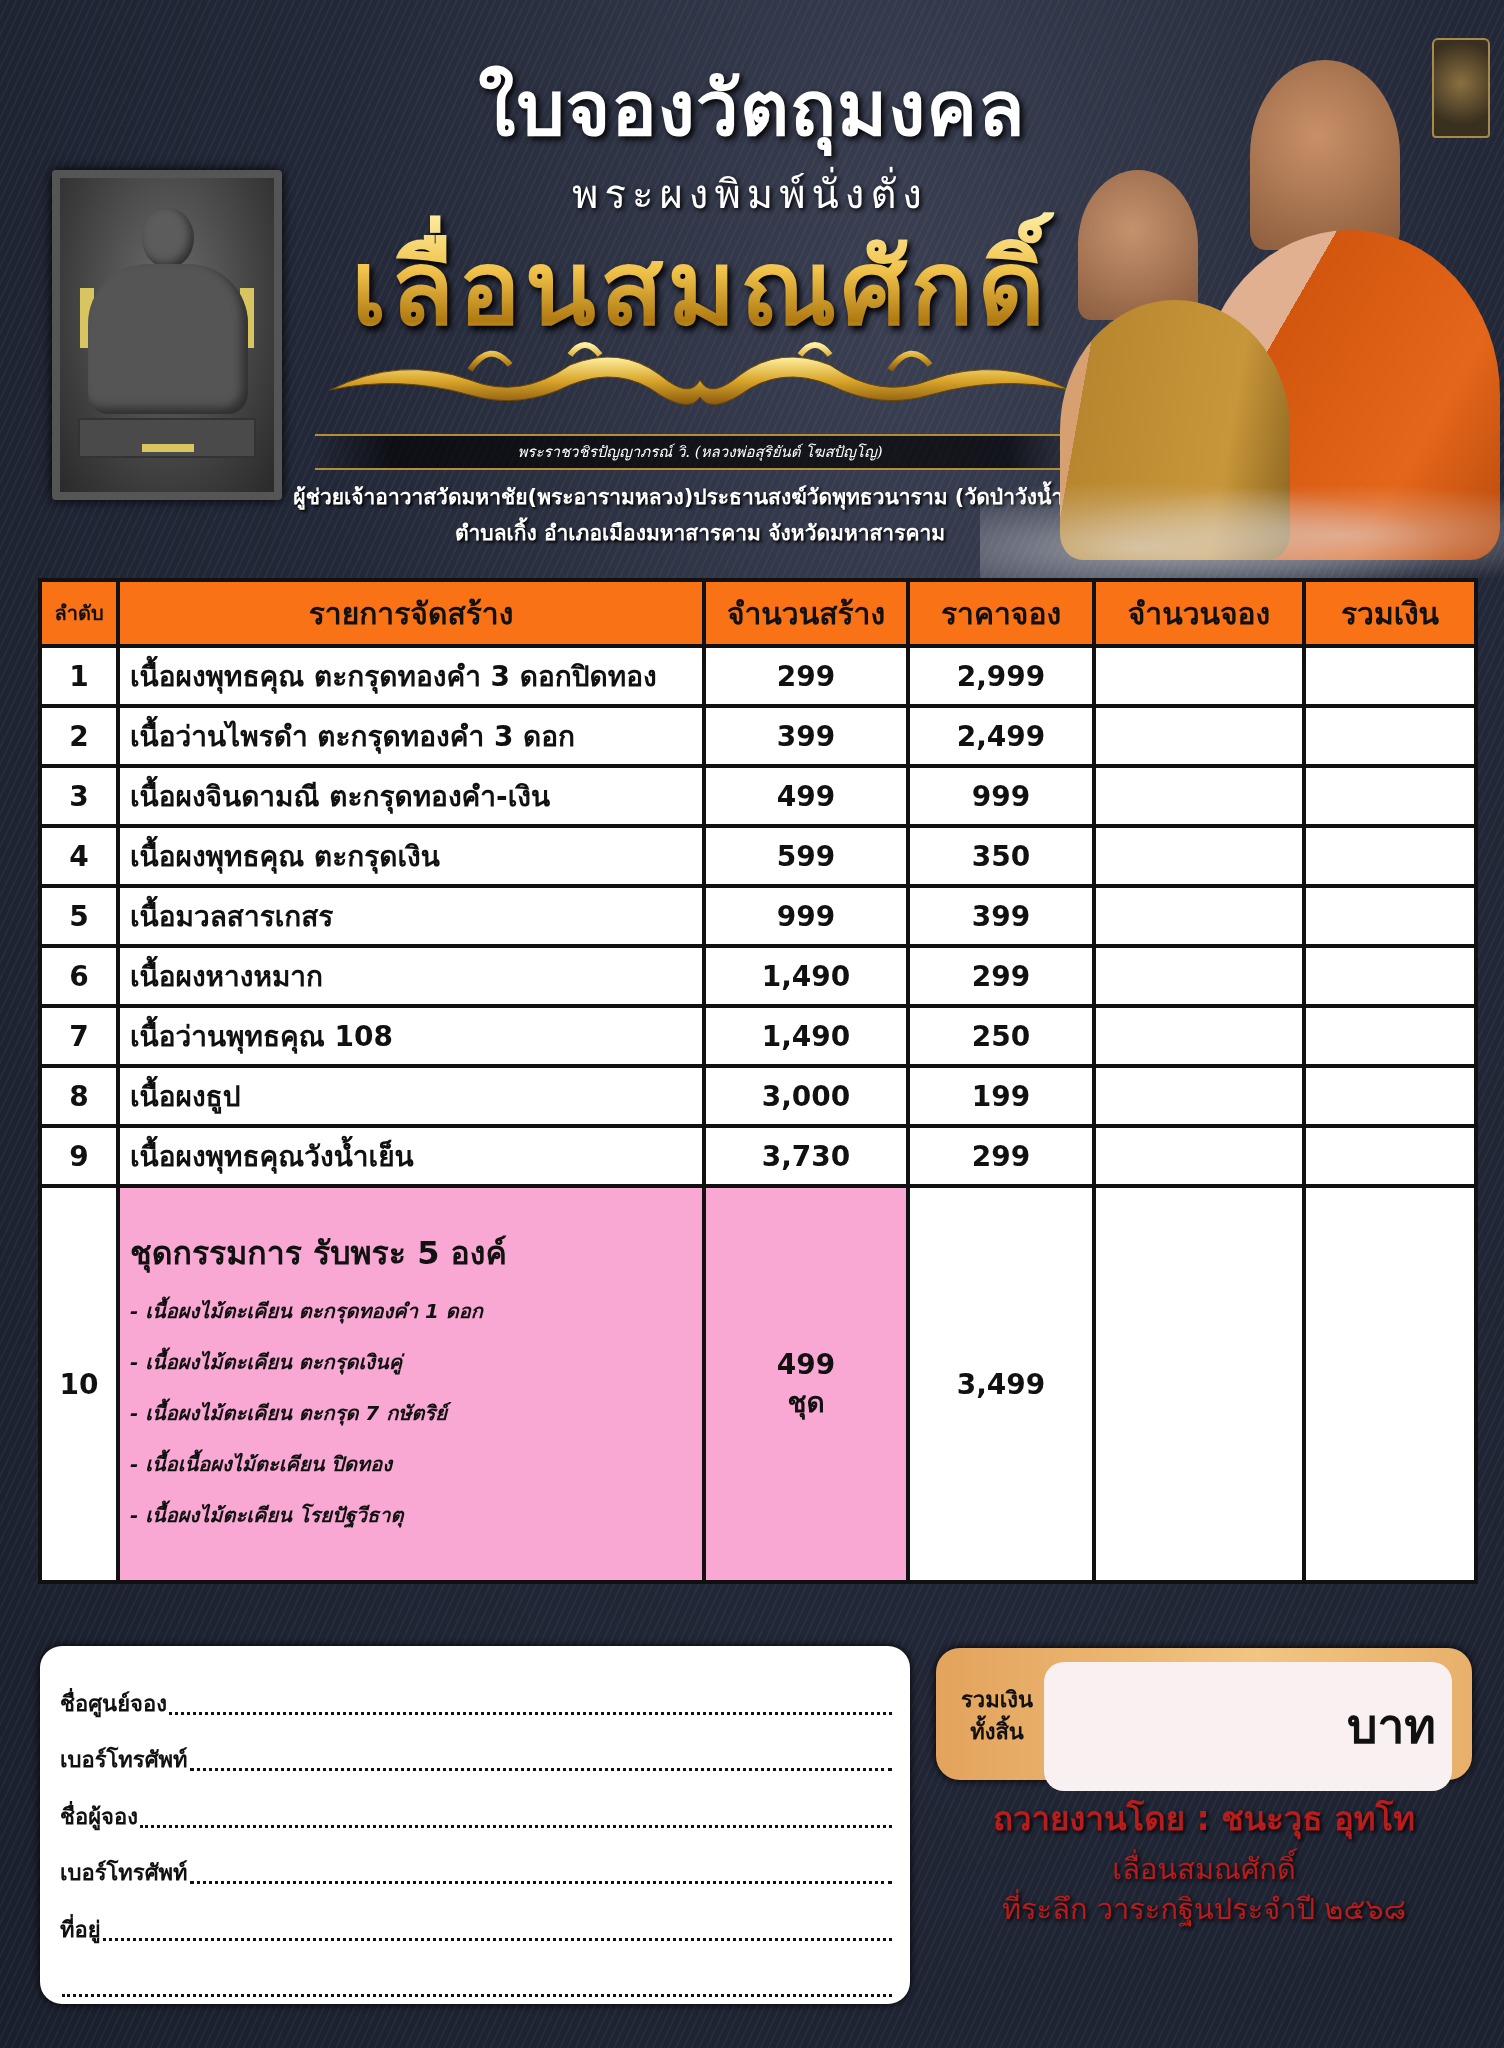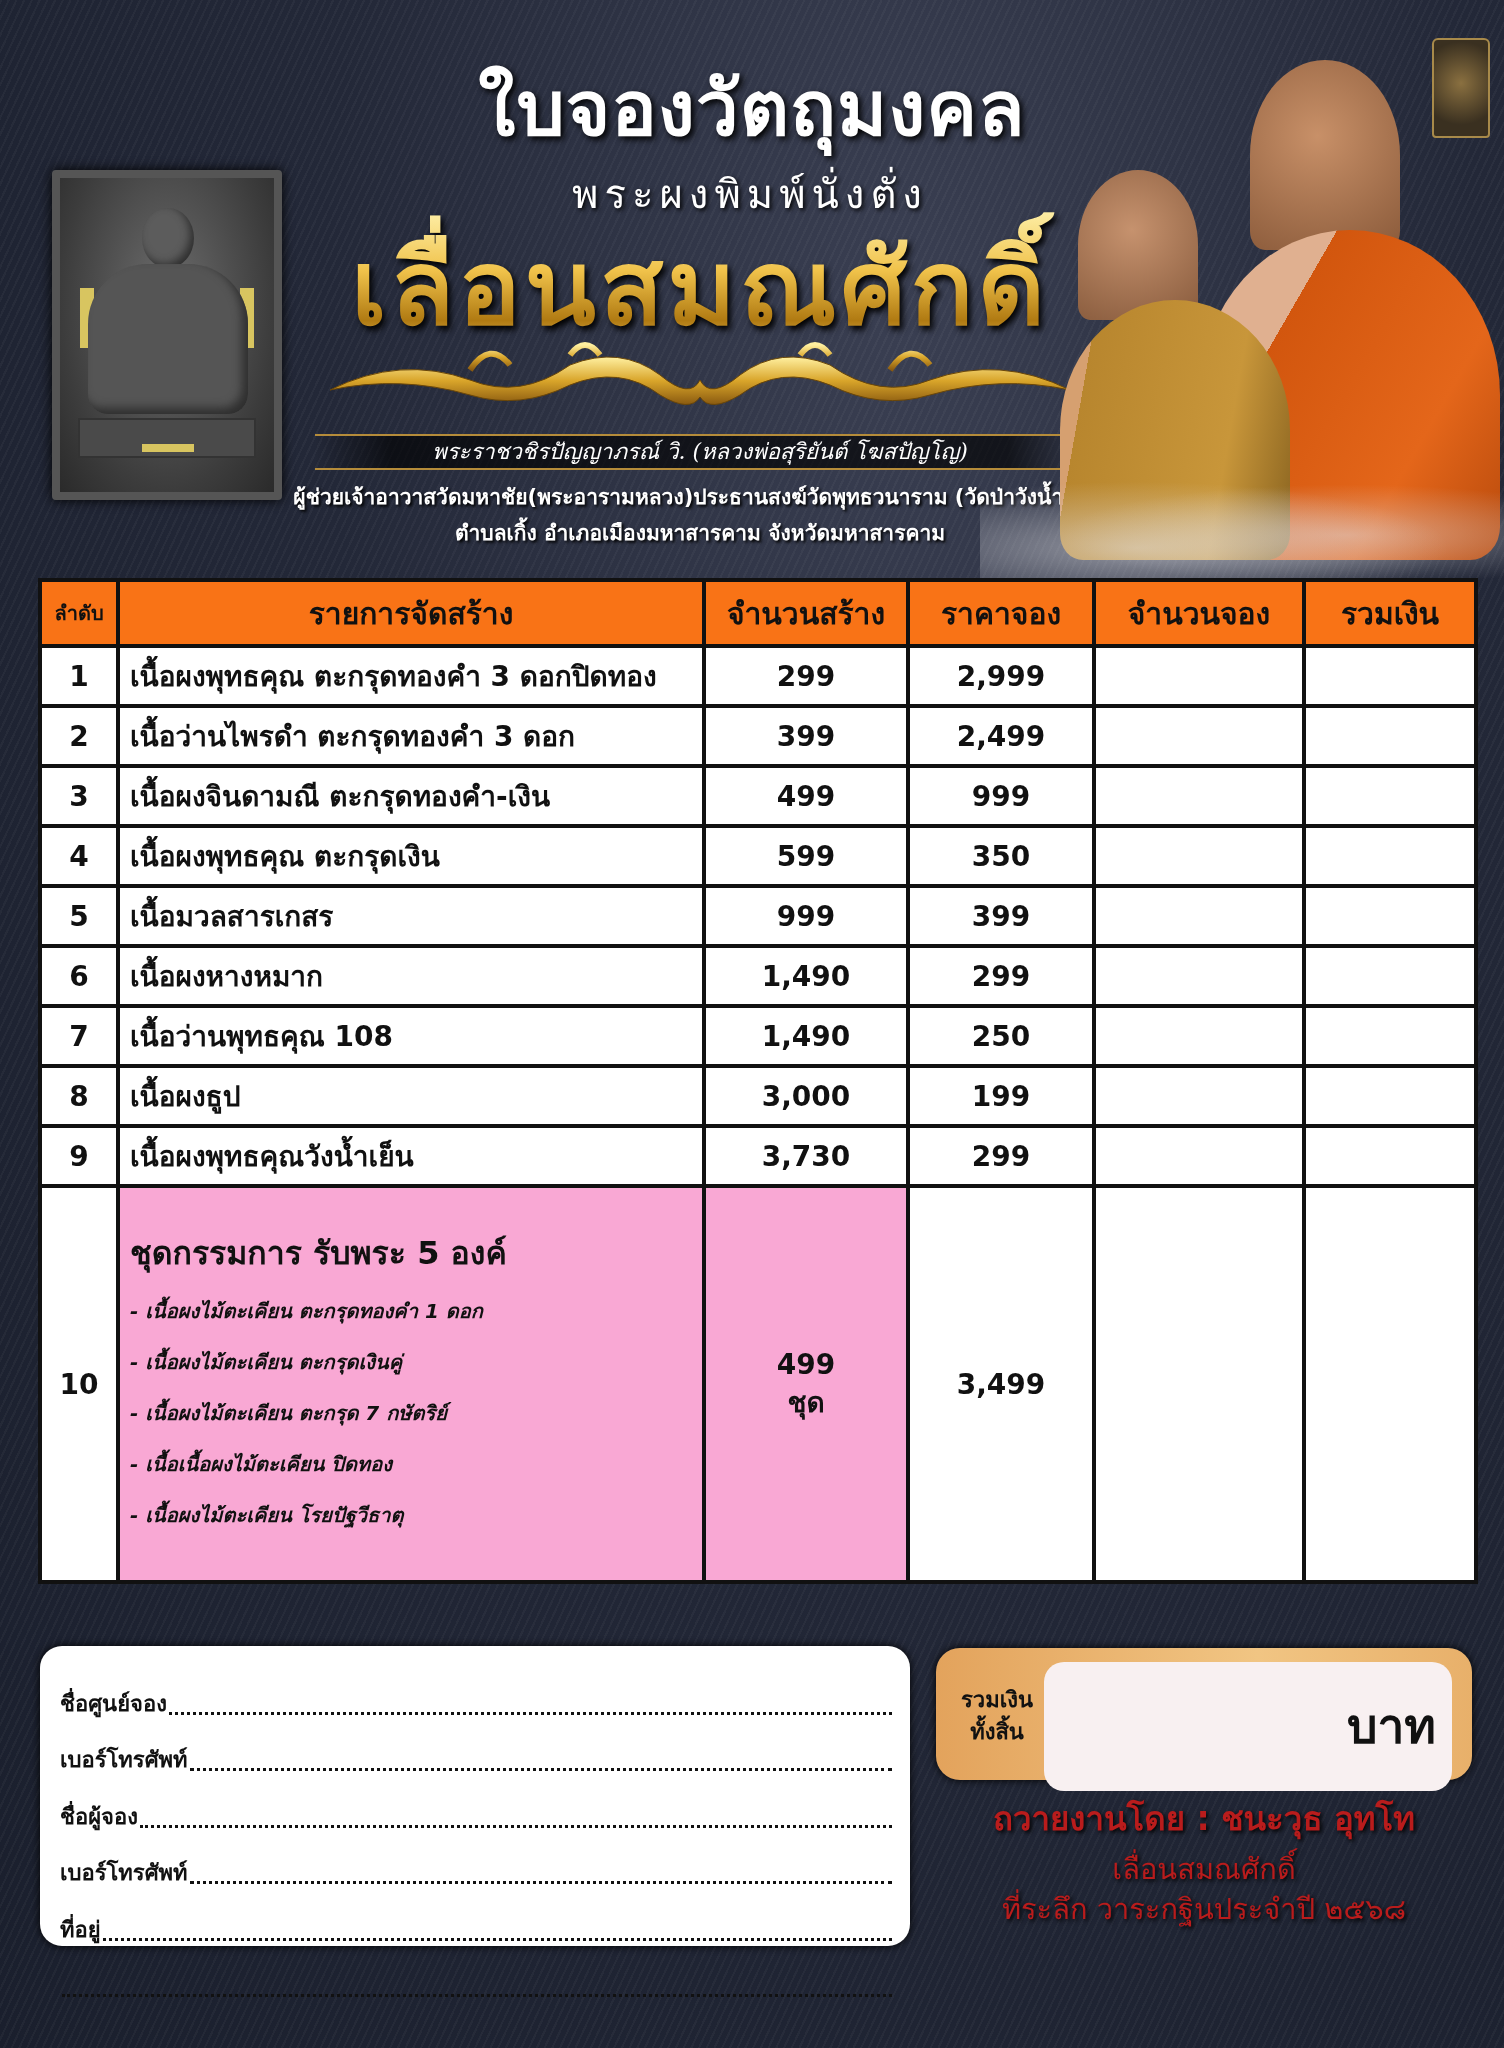--- a/index.html
+++ b/index.html
@@ -37,21 +37,21 @@
     letter-spacing: 4px;
   }
   .ornament {
     left: 320px; top: 335px; width: 760px; height: 80px;
   }
   .monk-name-band {
     left: 315px; top: 434px; width: 770px; height: 36px;
     background: linear-gradient(90deg, transparent, rgba(0,0,0,0.65) 10%, rgba(0,0,0,0.65) 90%, transparent);
     border-top: 2px solid #b58c3a; border-bottom: 2px solid #b58c3a;
     text-align: center; font-family: "DejaVu Serif", serif; font-style: italic;
-    font-size: 22px; line-height: 32px; color: #fff;
+    font-size: 15px; line-height: 32px; color: #fff;
   }
   .affil-line {
     left: 250px; width: 900px; text-align: center;
     font-size: 21px; font-weight: bold; color: #fff; text-shadow: 2px 2px 3px #000;
   }
 
   
   .amulet {
     left: 52px; top: 170px; width: 230px; height: 330px;
     background: radial-gradient(ellipse at 50% 40%, #6d6d6d, #3c3c3c 70%, #2a2a2a);
@@ -106,21 +106,21 @@
   td.price { background: #f5b96b; text-align: center; }
   td.blank { background: #fff; }
   tr.r10 td { height: 396px; vertical-align: middle; }
   tr.r10 td.item, tr.r10 td.qty { background: #f9a8d4; }
   .set-title { font-size: 32px; margin-bottom: 8px; }
   .set-line { font-size: 20px; line-height: 51px; font-style: italic; }
   .qty10 { line-height: 38px; }
 
   
   .form-card {
-    left: 40px; top: 1646px; width: 870px; height: 300px;
+    left: 40px; top: 1646px; width: 870px; height: 358px;
     background: #fff; border-radius: 22px; box-shadow: 0 0 8px #000;
     padding: 18px 18px 0 20px;
   }
   .form-line {
     display: flex; align-items: flex-end; height: 56.5px;
     color: #111; font-weight: bold; font-size: 22px;
   }
   .form-line .label { white-space: nowrap; }
   .form-line .dots {
     flex: 1; border-bottom: 3px dotted #111; margin-bottom: 6px; margin-left: 2px;

